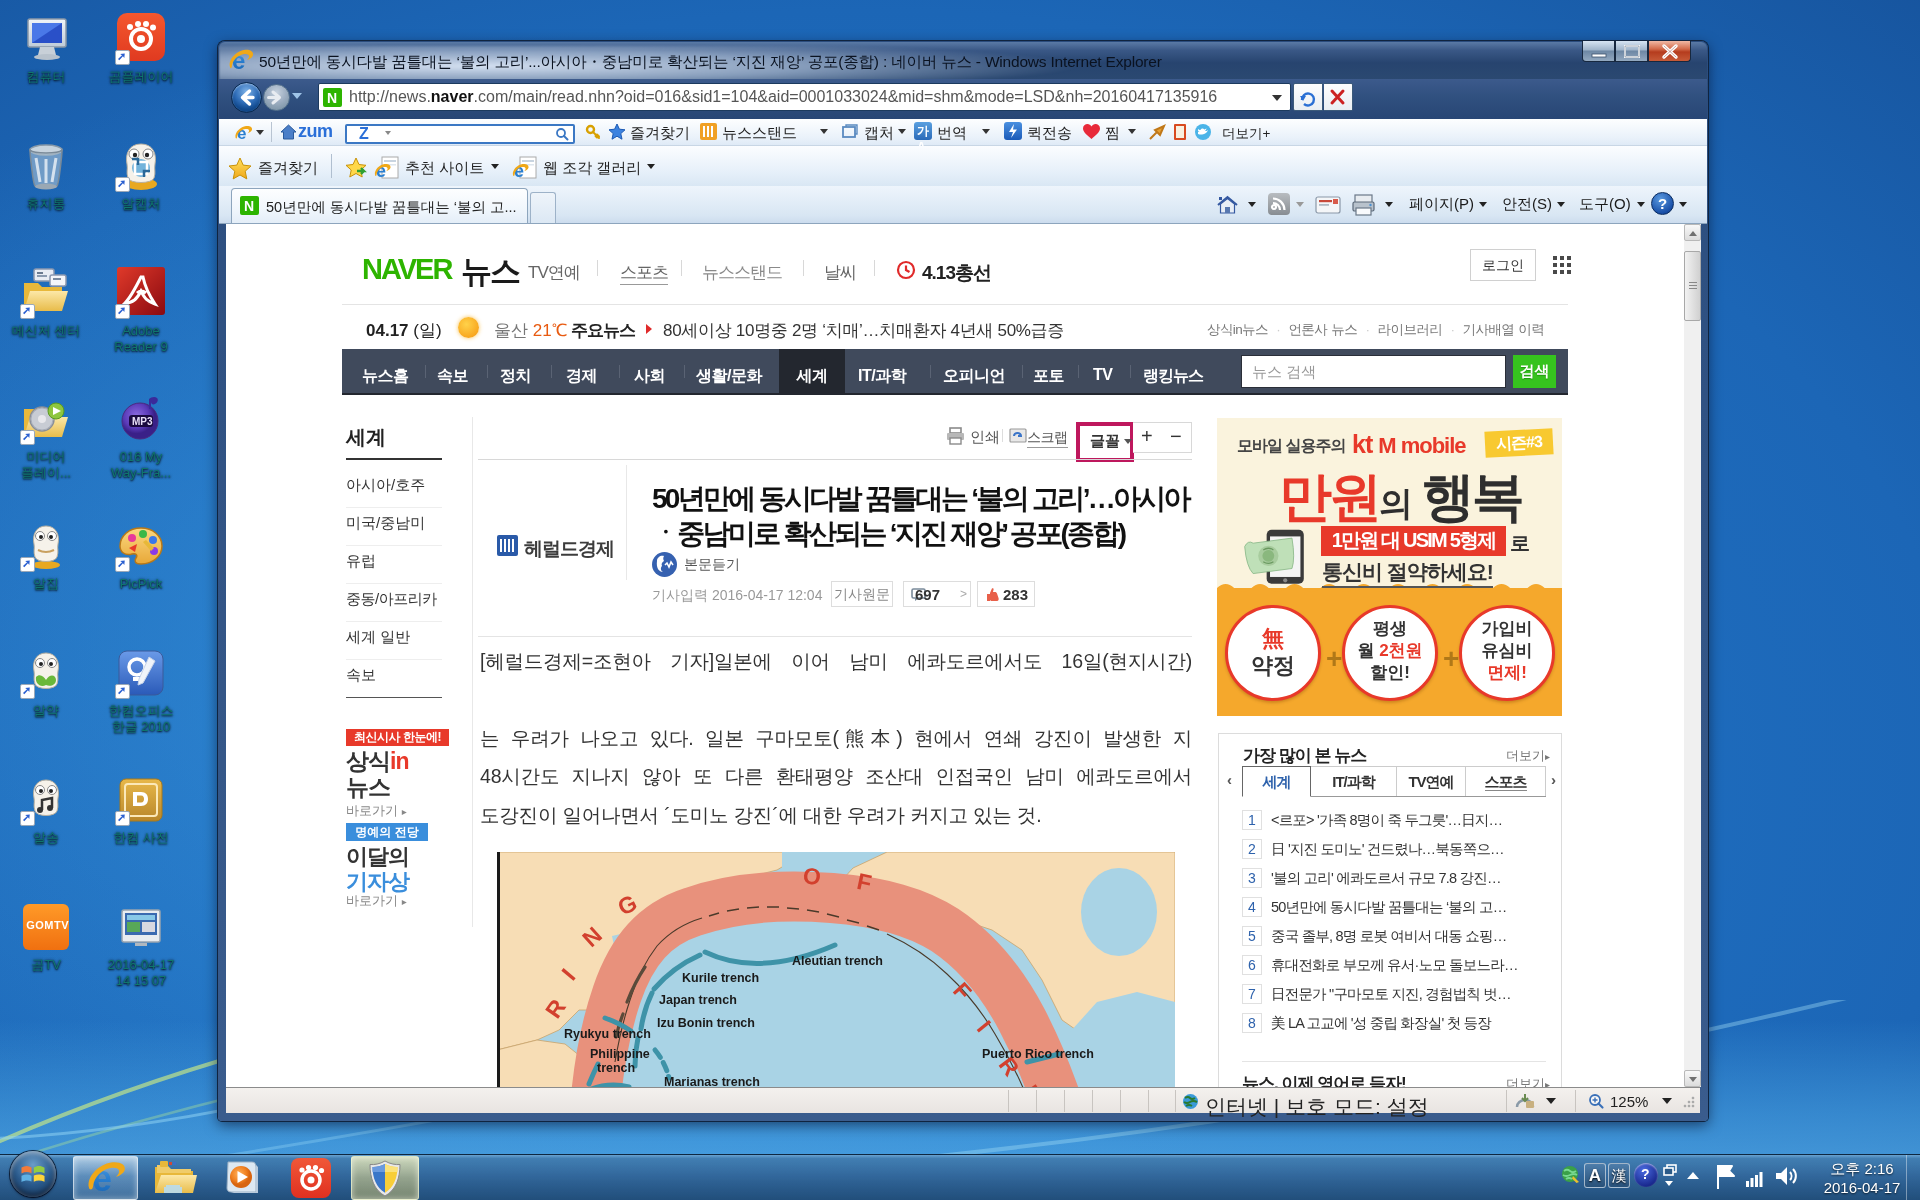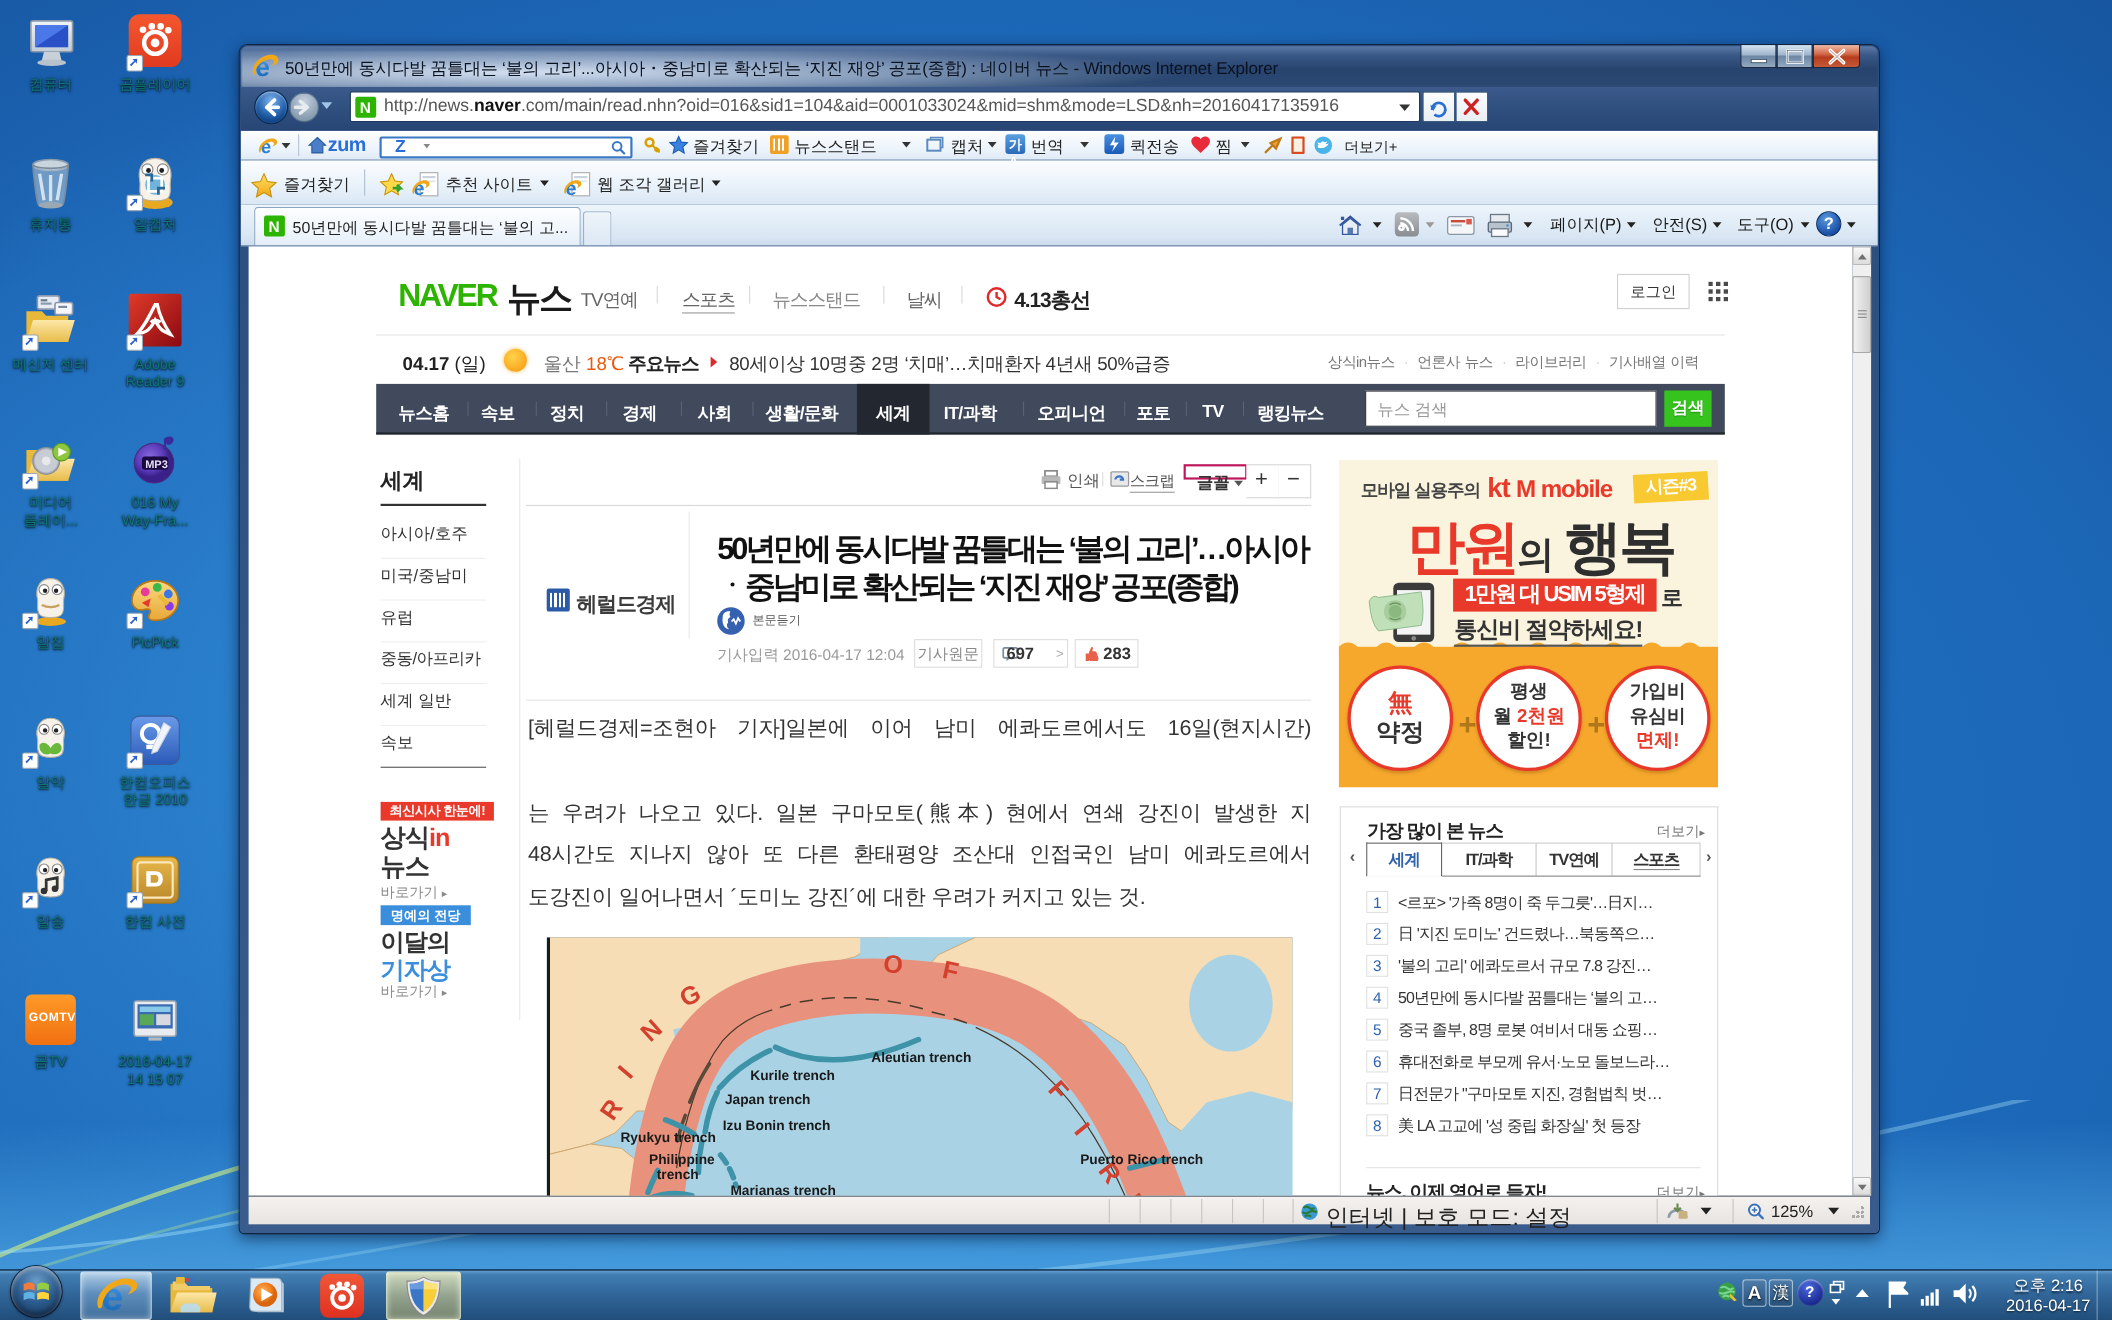--- a/index.html
+++ b/index.html
@@ -570,21 +570,21 @@
           <rect x="14" y="7" width="4" height="4"></rect>
           <rect x="0" y="14" width="4" height="4"></rect>
           <rect x="7" y="14" width="4" height="4"></rect>
           <rect x="14" y="14" width="4" height="4"></rect>
         </g>
       </svg>
     <div class="abs" style="left:116px; top:80px; width:1226px; height:1px; background:#e4e4e4;"></div>
 
     <div class="abs" style="left:140px; top:95px; font-size:17px; color:#222;"><b>04.17</b> (일)</div>
     <div class="abs" style="left:232px; top:93px; width:21px; height:21px; border-radius:50%; background:radial-gradient(circle at 40% 35%, #ffd24a, #f8a41c 75%); box-shadow:0 0 4px rgba(248,180,40,0.8);"></div>
-    <div class="abs" style="left:268px; top:95px; font-size:17px; color:#777;">울산 <span style="color:#e85a10;">18℃</span></div>
+    <div class="abs" style="left:268px; top:95px; font-size:17px; color:#777;">울산 <span style="color:#e85a10;">21℃</span></div>
     <div class="abs" style="left:345px; top:95px; font-size:17px; color:#222; font-weight:bold; letter-spacing:-1px;">주요뉴스</div>
     <div class="abs" style="left:420px; top:100px; width:0; height:0; border-top:5px solid transparent; border-bottom:5px solid transparent; border-left:6px solid #e02a2a;"></div>
     <div class="abs" style="left:437px; top:95px; font-size:17px; color:#333; letter-spacing:-0.3px;">80세이상 10명중 2명 ‘치매’…치매환자 4년새 50%급증</div>
     <div class="abs" style="left:981px; top:97px; font-size:13.5px; color:#777; letter-spacing:-0.6px; word-spacing:1px;">상식in뉴스&nbsp; <span style="color:#ccc;">·</span>&nbsp; 언론사 뉴스&nbsp; <span style="color:#ccc;">·</span>&nbsp; 라이브러리&nbsp; <span style="color:#ccc;">·</span>&nbsp; 기사배열 이력</div>
 
     <div class="abs" style="left:116px; top:125px; width:1226px; height:46px; background:#404a5c; border-bottom:2px solid #23272f;">
       <div class="abs nvi" style="left:20px;">뉴스홈</div>
       <div class="nvs" style="left:83px;"></div>
       <div class="abs nvi" style="left:95px;">속보</div>
       <div class="nvs" style="left:145px;"></div>
@@ -639,21 +639,21 @@
         <rect x="1" y="6" width="17" height="7" rx="1" fill="#b8b8b8"></rect>
         <rect x="4" y="11" width="11" height="6" fill="#fff" stroke="#8a8a8a" stroke-width="1.4"></rect>
       </svg>
     <div class="abs" style="left:744px; top:204px; font-size:15px; color:#555;">인쇄</div>
     <div class="abs" style="left:776px; top:205px; width:1px; height:13px; background:#ddd;"></div>
     <svg class="abs" style="left:783px; top:204px;" width="18" height="15">
         <rect x="1" y="1" width="16" height="13" rx="1" fill="#e8e8e8" stroke="#9a9a9a" stroke-width="1.2"></rect>
         <path d="M5 8 a3.5 3 0 1 1 7 0 L9 8" stroke="#3a74c8" stroke-width="2" fill="none"></path>
       </svg>
     <div class="abs" style="left:801px; top:205px; font-size:14px; color:#555; letter-spacing:-0.5px; border-bottom:1px solid #999;">스크랩</div>
-    <div class="abs" style="left:850px; top:198px; width:58px; height:14px; border:2px solid #be185d; background:#fff;">
+    <div class="abs" style="left:850px; top:198px; width:58px; height:40px; border:4px solid #be185d; background:#fff;">
         <div class="abs" style="left:10px; top:6px; font-size:15px; color:#333; font-weight:bold;">글꼴</div>
         <div class="abs" style="left:44px; top:13px; width:0; height:0; border-left:4px solid transparent; border-right:4px solid transparent; border-top:5px solid #555;"></div>
       </div>
     <div class="abs" style="left:907px; top:198px; width:30px; height:31px; border:1px solid #d8d8d8; border-left:none; background:#fff;">
         <div class="abs" style="left:8px; top:2px; font-size:20px; color:#333;">+</div>
       </div>
     <div class="abs" style="left:936px; top:198px; width:30px; height:31px; border:1px solid #d8d8d8; border-left:none; background:#fff;">
         <div class="abs" style="left:8px; top:2px; font-size:20px; color:#333;">−</div>
       </div>
     <div class="abs" style="left:252px; top:235px; width:714px; height:1px; background:#d8d8d8;"></div>
@@ -663,21 +663,21 @@
     <div class="abs" style="left:271px; top:311px; width:21px; height:21px; background:#2a5aa8; border-radius:2px;">
         <div style="margin:4px 3px; height:13px; background:repeating-linear-gradient(90deg,#fff 0 2px,#2a5aa8 2px 4px);"></div>
       </div>
     <div class="abs" style="left:298px; top:312px; font-size:19px; font-weight:bold; color:#3c3c3c; letter-spacing:-1px;">헤럴드경제</div>
     <div class="abs" style="left:400px; top:241px; width:1px; height:115px; background:#e8e8e8;"></div>
 
     <div class="abs" style="left:426px; top:328px; width:25px; height:25px; border-radius:50%; background:#3661b0;"><svg width="25" height="25">
           <path d="M5 9 C5 5 9 3 12 4 C11 6 11 7 12 9 C10 10 9 12 10 14 C8 16 9 19 11 20 C7 20 4 16 5 9 Z" fill="#fff"></path>
           <path d="M13 13 L15 11 L17 15 L19 10 L21 13" stroke="#fff" stroke-width="1.6" fill="none"></path>
         </svg></div>
-    <div class="abs" style="left:458px; top:332px; font-size:11px; color:#555;font-family:Liberation Serif, serif;">본문듣기</div>
+    <div class="abs" style="left:458px; top:332px; font-size:14px; color:#555;font-family:Liberation Serif, serif;">본문듣기</div>
 
     <div class="abs" style="left:426px; top:363px; font-size:14px; color:#999;">기사입력 2016-04-17 12:04</div>
     <div class="abs" style="left:605px; top:357px; width:62px; height:26px; border:1px solid #ddd; background:#fff; font-size:14px; color:#888; text-align:center; line-height:25px;">기사원문</div>
     <div class="abs" style="left:677px; top:357px; width:68px; height:26px; border:1px solid #ddd; background:#fff;">
         <svg class="abs" style="left:7px; top:6px;" width="15" height="14">
           <rect x="1" y="1" width="13" height="9" rx="1.5" fill="none" stroke="#7a8a9a" stroke-width="1.6"></rect>
           <path d="M4 10 L4 13 L8 10" fill="#7a8a9a"></path>
         </svg>
         <div class="abs" style="left:11px; top:4px; font-size:15px; font-weight:bold; color:#333;">697</div>
         <div class="abs" style="left:56px; top:5px; font-size:12px; color:#aaa;">&gt;</div>

